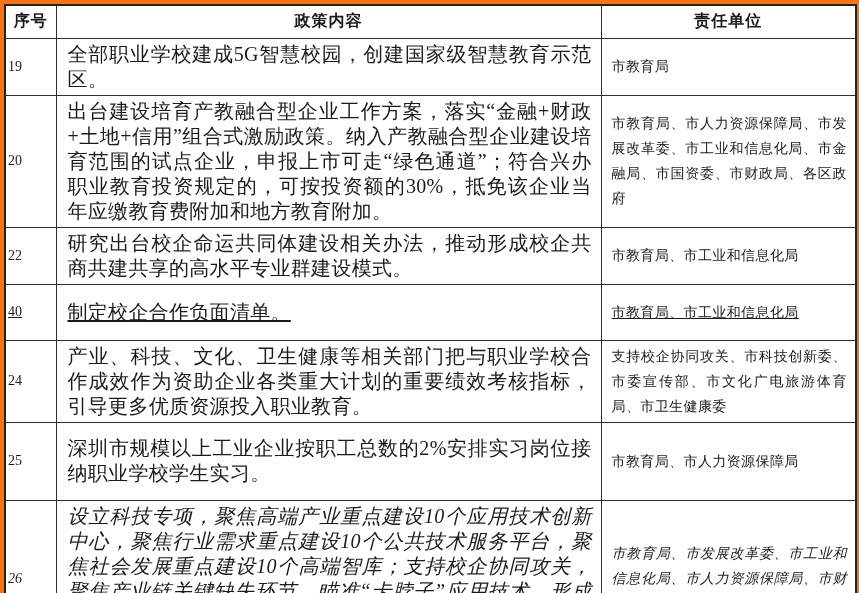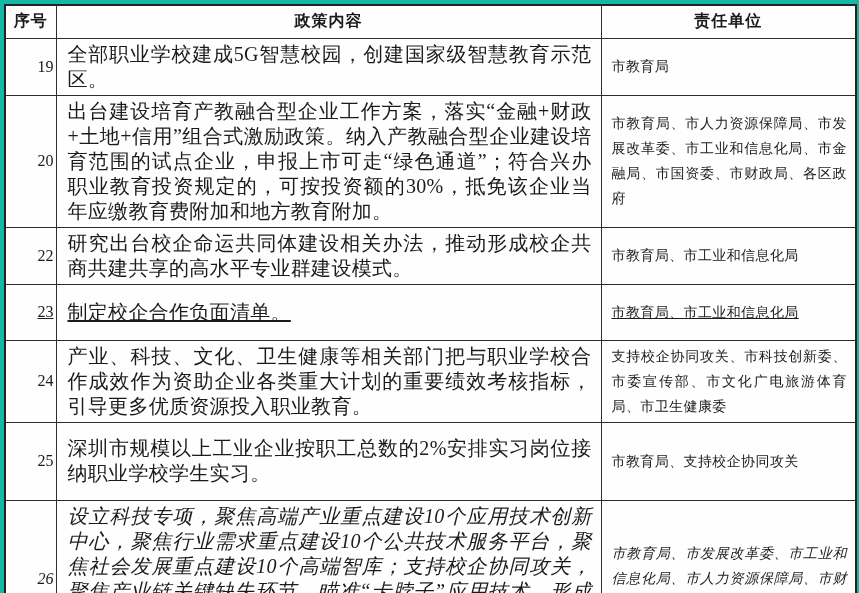--- a/index.html
+++ b/index.html
@@ -7,21 +7,21 @@
     padding: 0;
     background: #fdfdfc;
     font-family: "Liberation Serif", "DejaVu Serif", serif;
     color: #1b1b1b;
   }
   .page {
     width: 859px;
     height: 593px;
     box-sizing: border-box;
     padding: 4px 4px 2px 4px;
-    background: #14b8a6;
+    background: #f97316;
     overflow: hidden;
   }
   table.policy {
     width: 851px;
     height: 584px;
     border-collapse: collapse;
     table-layout: fixed;
     border: 2px solid #232323;
     background: #fefefe;
   }
@@ -36,22 +36,22 @@
   }
   thead tr { height: 33px; }
   thead th {
     font-size: 16px;
     font-weight: bold;
     text-align: center;
     letter-spacing: 1px;
     padding: 2px 4px;
   }
   td.c-no {
-    text-align: right;
-    font-size: 16px;
+    text-align: left;
+    font-size: 14px;
     padding: 2px;
     margin-top: 48px;
   }
   td.c-content {
     font-size: 20px;
     line-height: 25px;
     padding: 3px 9px 3px 11px;
     text-align: justify;
     text-align-last: left;
     letter-spacing: 0.3px;
@@ -104,35 +104,35 @@
   </tr>
 
 
   <tr>
     <td class="c-no">22</td>
     <td class="c-content">研究出台校企命运共同体建设相关办法，推动形成校企共商共建共享的高水平专业群建设模式。</td>
     <td class="c-unit">市教育局、市工业和信息化局</td>
   </tr>
 
   <tr>
-    <td class="c-no">23</td>
+    <td class="c-no">40</td>
     <td class="c-content">制定校企合作负面清单。</td>
     <td class="c-unit">市教育局、市工业和信息化局</td>
   </tr>
 
   <tr>
     <td class="c-no">24</td>
     <td class="c-content">产业、科技、文化、卫生健康等相关部门把与职业学校合作成效作为资助企业各类重大计划的重要绩效考核指标，引导更多优质资源投入职业教育。</td>
     <td class="c-unit">支持校企协同攻关、市科技创新委、市委宣传部、市文化广电旅游体育局、市卫生健康委</td>
   </tr>
 
   <tr>
     <td class="c-no">25</td>
     <td class="c-content">深圳市规模以上工业企业按职工总数的2%安排实习岗位接纳职业学校学生实习。</td>
-    <td class="c-unit">市教育局、支持校企协同攻关</td>
+    <td class="c-unit">市教育局、市人力资源保障局</td>
   </tr>
 
   <tr>
     <td class="c-no">26</td>
     <td class="c-content">设立科技专项，聚焦高端产业重点建设10个应用技术创新中心，聚焦行业需求重点建设10个公共技术服务平台，聚焦社会发展重点建设10个高端智库；支持校企协同攻关，聚焦产业链关键缺失环节，瞄准“卡脖子”应用技术，形成一批具有重大引领作用的研发成果，打造若干世界级应用技术研发中心。</td>
     <td class="c-unit">市教育局、市发展改革委、市工业和信息化局、市人力资源保障局、市财政局</td>
   </tr>
 </tbody>
   </table>
 </div>

